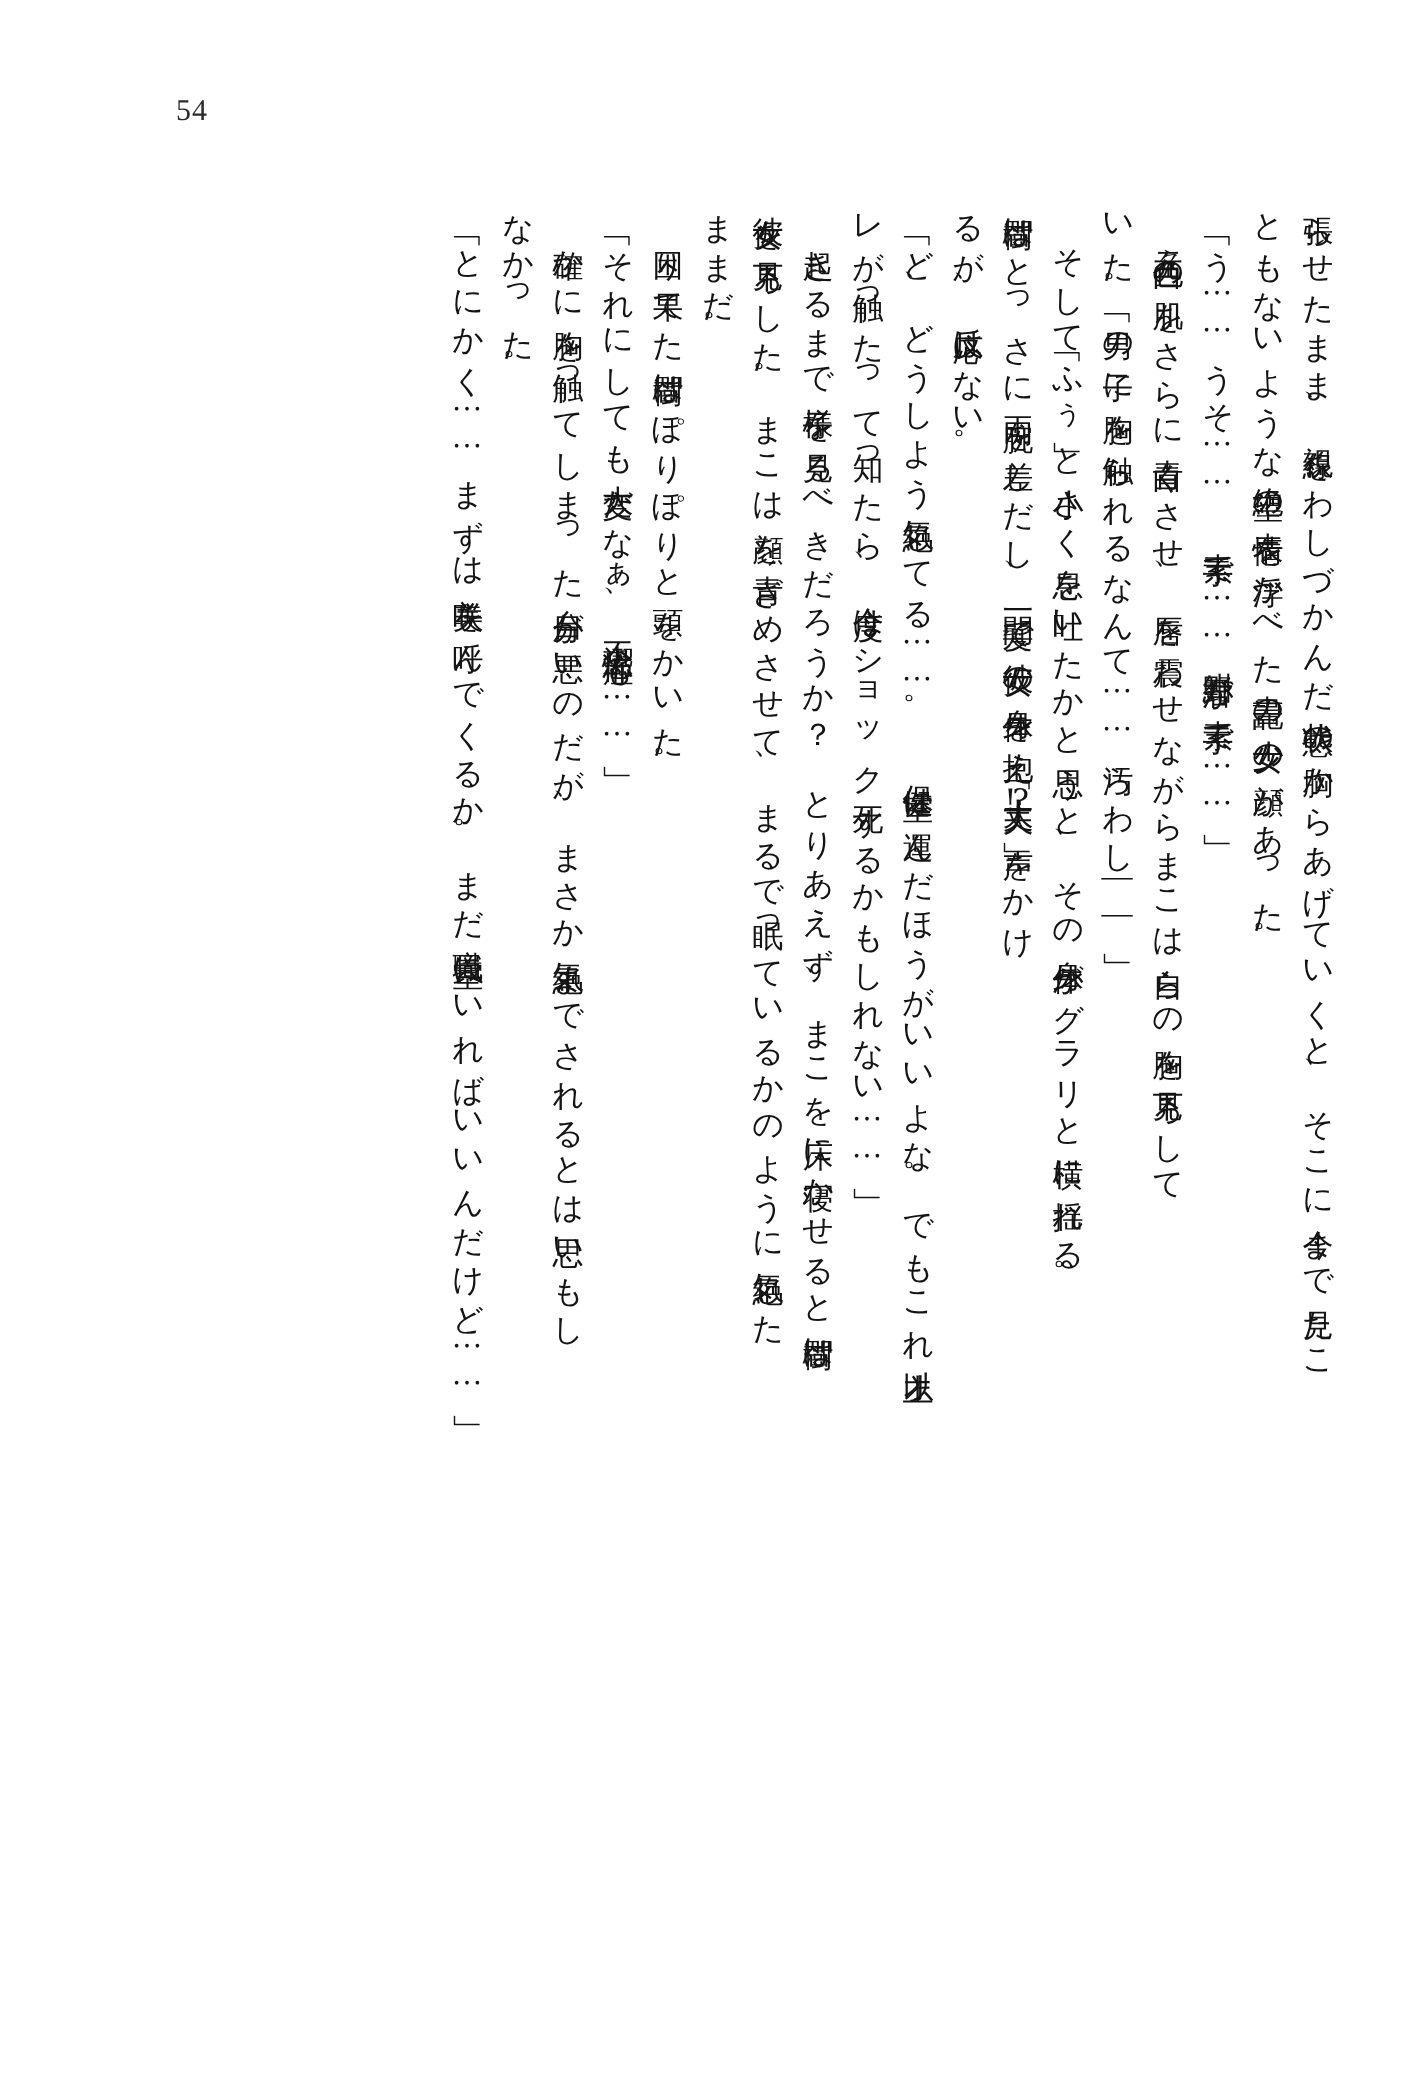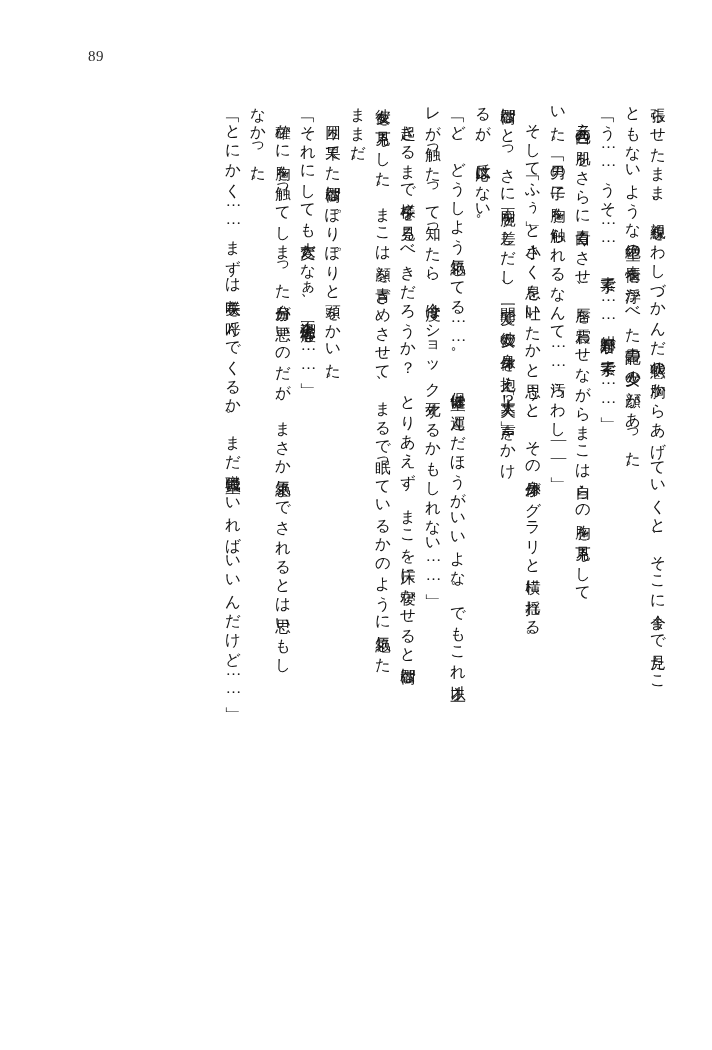--- a/index.html
+++ b/index.html
@@ -58,21 +58,21 @@
   }
   .vline.indent {
     padding-top: 17px;
   }
 </style>
 </head>
 <body>
 
 <div class="page">
 
-  <div class="page-number">89</div>
+  <div class="page-number">54</div>
 
   <div class="text-block" id="text-body">
       <div class="vline">張らせたまま、視線をわしづかんだ状態の胸からあげていくと、そこに今まで見たこ</div>
       <div class="vline">ともないような絶望の表情を浮かべた書記の少女の顔があった。</div>
       <div class="vline indent">「う……うそ……　素手で……紺野君が素手で……」</div>
       <div class="vline indent">元々色白の肌をさらに青白くさせ、唇を震わせながらまこは自らの胸を見下ろして</div>
       <div class="vline">いた。「男の子に胸を触られるなんて……汚らわし――」</div>
       <div class="vline indent">そして「ふぅ」と小さく息を吐いたかと思うと、その身体がグラリと横に揺れる。</div>
       <div class="vline">智樹はとっさに両腕を差しだし、間一髪で彼女の身体を抱え「大丈夫⁉」声をかけ</div>
       <div class="vline">るが、反応はない。</div>

